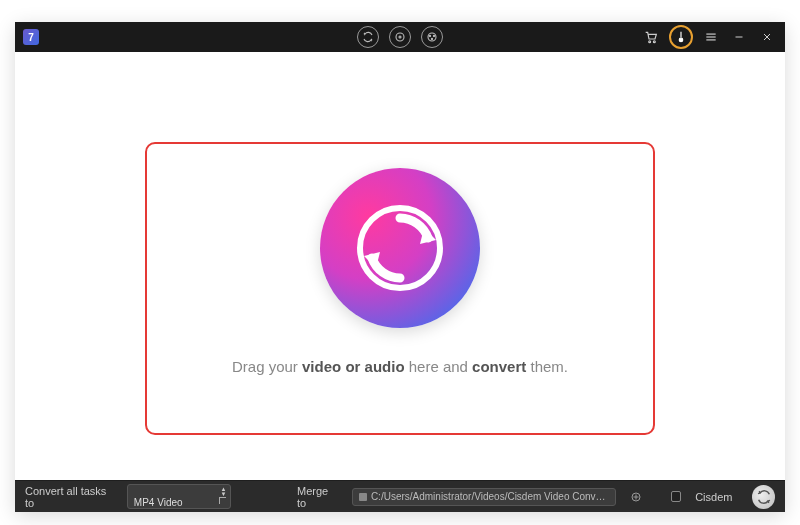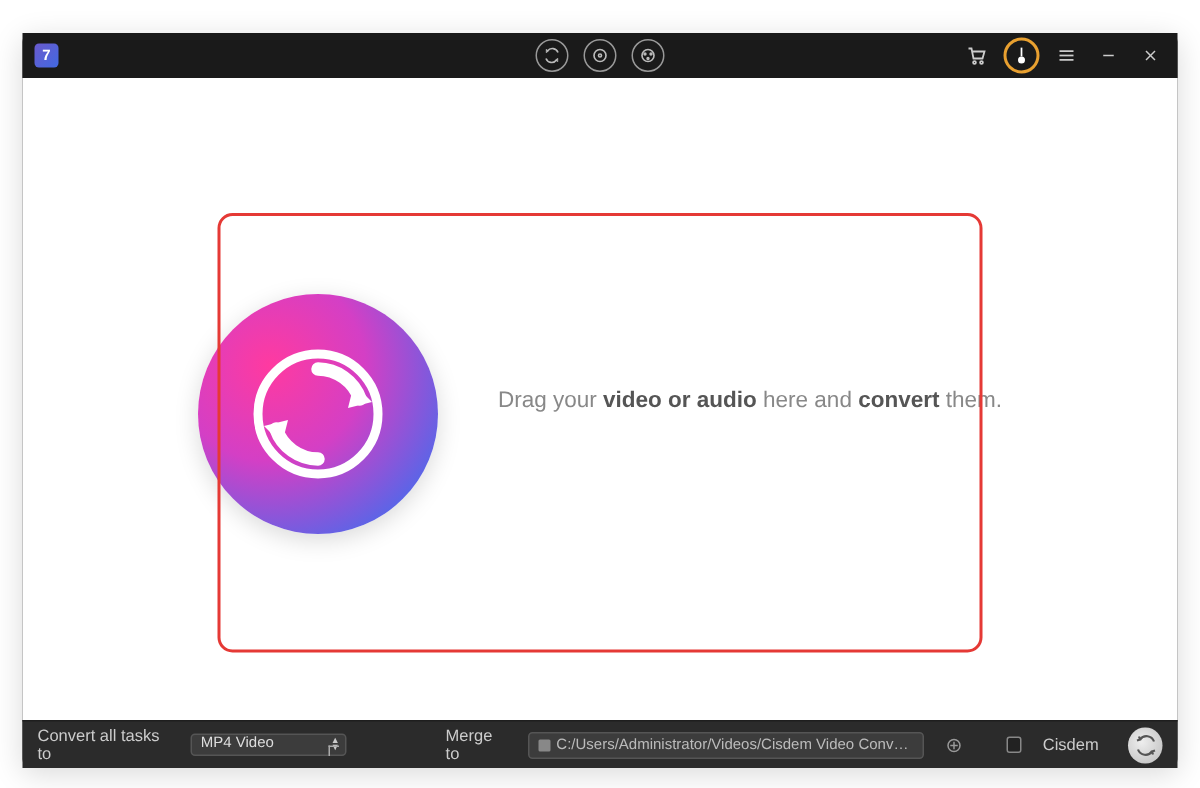--- a/index.html
+++ b/index.html
@@ -97,21 +97,21 @@
     border: 2px solid #e53935;
     border-radius: 10px;
     left: 130px;
     right: 130px;
     top: 90px;
     bottom: 45px;
     pointer-events: none;
   }
   .dropzone {
     display: flex;
-    flex-direction: row;
+    flex-direction: column;
     align-items: center;
     gap: 40px;
   }
   .convert-circle {
     width: 160px; height: 160px;
     border-radius: 50%;
     background: radial-gradient(circle at 30% 30%, #ff3aa0, #d43fc5 40%, #3a6ff0 90%);
     display: flex;
     align-items: center;
     justify-content: center;
@@ -132,26 +132,26 @@
     padding: 0 10px;
     font-size: 11px;
     color: #ccc;
     gap: 14px;
     border-top: 1px solid #1e1e1e;
   }
   .select {
     background: #3c3c3c;
     border: 1px solid #555;
     color: #ddd;
-    height: 15px;
+    height: 25px;
     font-size: 10px;
     padding: 0 14px 0 6px;
     border-radius: 3px;
     display: flex;
-    align-items: flex-start;
+    align-items: flex-end;
     position: relative;
     cursor: pointer;
   }
   .select::after {
     content: "";
     position: absolute;
     right: 4px;
     top: 50%;
     width: 6px; height: 6px;
     border-left: 1px solid #aaa;

